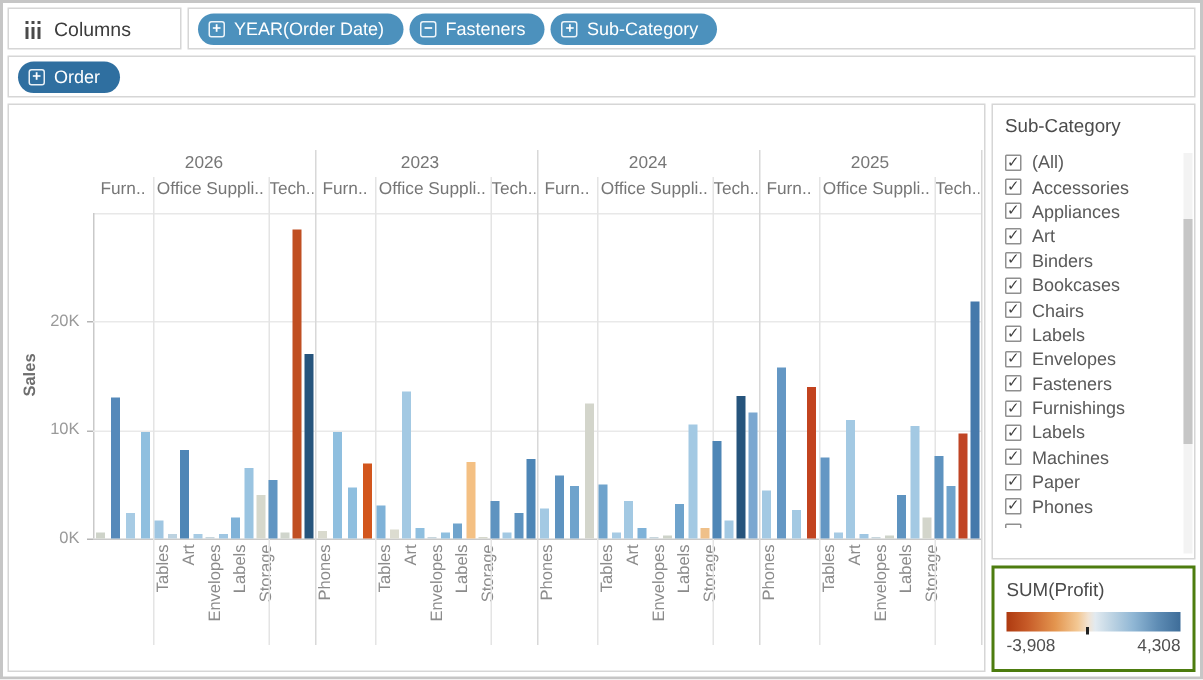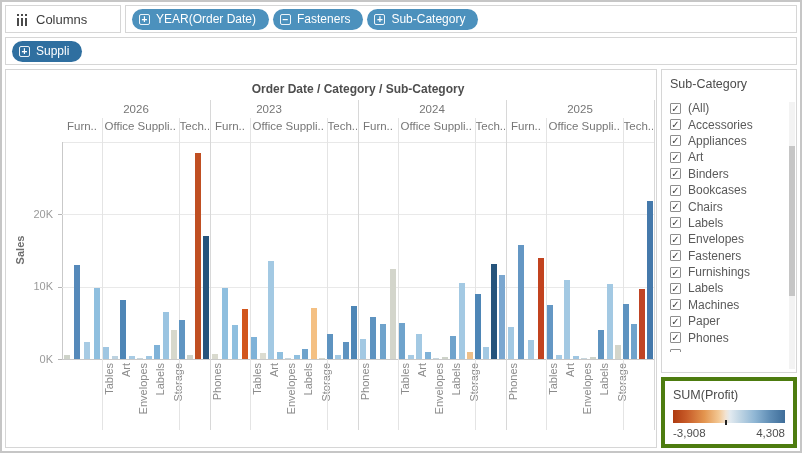--- a/index.html
+++ b/index.html
@@ -21,21 +21,21 @@
   .cols-icon { display:flex; gap:2px; height:13px; align-items:flex-end; margin-left:2px; }
   .cols-icon i { display:block; width:2px; height:8px; background:#4a4a4a; position:relative; }
   .cols-icon i::before { content:""; position:absolute; top:-4px; left:0; width:2px; height:2px; background:#4a4a4a; }
   .rows-icon { display:flex; flex-direction:column; gap:2px; margin-left:0; padding-left:4px; }
   .rows-icon i { display:block; width:8px; height:2px; background:#4a4a4a; position:relative; }
   .rows-icon i::before { content:""; position:absolute; left:-4px; top:0; width:2px; height:2px; background:#4a4a4a; }
   .main { display:flex; gap:4px; height:379px; }
   .chart-card { position:relative; width:652px; border:1px solid #d6d6d6; overflow:hidden; background:#fff; }
   .sidebar { width:136px; display:flex; flex-direction:column; gap:4px; }
   .filter-card { flex:1; border:1px solid #d6d6d6; position:relative; padding:7px 8px 0 8px; background:#fff; overflow:hidden; }
-  .legend-card { height:71px; border:4px solid #4d7c0f; padding:7px 8px; position:relative; background:#fff; }
+  .legend-card { height:71px; border:2px solid #4d7c0f; padding:7px 8px; position:relative; background:#fff; }
   .card-title { font-size:12.5px; color:#4b4b4b; }
   .filter-list { margin-top:9px; height:252px; overflow:hidden; position:relative; padding-right:10px; }
   .filter-row { display:flex; align-items:center; gap:7px; height:16.4px; }
   .cb { width:11px; height:11px; border:1px solid #8f8f8f; border-radius:1px; font-size:10px;
         line-height:10px; color:#3f3f3f; text-align:center; flex:none; background:#fff; }
   .filter-row .lbl { font-size:12px; color:#5a5a5a; white-space:nowrap; }
   .scroll-track { position:absolute; right:1px; top:32px; bottom:3px; width:6px; background:#f3f3f3; }
   .scroll-thumb { position:absolute; left:0; width:6px; top:44px; height:150px; background:#c6c6c6; }
   .grad { height:13px; margin-top:8px; position:relative;
           background:linear-gradient(90deg,#ae3a10 0%,#c75b28 12%,#e3954f 28%,#f3c894 41%,#f2e3d2 47%,
@@ -76,40 +76,39 @@
           <span class="pbox">+</span>
           <span>Sub-Category</span>
         </div>
       </div>
   </div>
 
   <div class="shelf-row">
     <div class="shelf-pills" id="rows-pills">
         <div class="pill" style="background: rgb(47, 111, 160);">
           <span class="pbox">+</span>
-          <span>Suppli</span>
+          <span>Order</span>
         </div>
       </div>
   </div>
 
   <div class="main">
 
     <div class="chart-card" id="chart-card">
         <div class="hline" style="left: 56px; top: 72px; width: 592px; height: 1px; background: rgb(232, 232, 232);"></div>
         <div class="hline" style="left: 56px; top: 289px; width: 592px; height: 1px; background: rgb(201, 201, 201);"></div>
         <div class="vline" style="left: 56px; top: 72px; width: 1px; height: 217px; background: rgb(201, 201, 201);"></div>
         <div class="hline" style="left: 52px; top: 289px; width: 4px; height: 1px; background: rgb(181, 181, 181);"></div>
         <div class="ytick" style="left: 0px; top: 282.5px; width: 47px;">0K</div>
         <div class="hline" style="left: 56px; top: 216.667px; width: 592px; height: 1px; background: rgb(233, 233, 233);"></div>
         <div class="hline" style="left: 52px; top: 216.667px; width: 4px; height: 1px; background: rgb(181, 181, 181);"></div>
         <div class="ytick" style="left: 0px; top: 210.167px; width: 47px;">10K</div>
         <div class="hline" style="left: 56px; top: 144.333px; width: 592px; height: 1px; background: rgb(233, 233, 233);"></div>
         <div class="hline" style="left: 52px; top: 144.333px; width: 4px; height: 1px; background: rgb(181, 181, 181);"></div>
         <div class="ytick" style="left: 0px; top: 137.833px; width: 47px;">20K</div>
-        <div class="hdr" style="left: 56px; top: 12px; width: 592px; color: rgb(78, 78, 78); font-weight: 600; font-size: 12px;">Order Date / Category / Sub-Category</div>
         <div class="hdr" style="left: -16px; top: 173.5px; width: 60px; color: rgb(110, 110, 110); font-weight: 700; font-size: 11px; transform: rotate(-90deg);">Sales</div>
         <div class="vline" style="left: 648px; top: 30px; width: 1px; height: 330px; background: rgb(216, 216, 216);"></div>
         <div class="hdr" style="left: 56px; top: 33px; width: 148px;">2026</div>
         <div class="hdr" style="left: 57px; top: 50px; width: 38px;">Furn..</div>
         <div class="bar" title="Bookcases 2022: 0.6K" style="left: 58px; top: 284.66px; width: 6px; height: 4.34px; background: rgb(206, 211, 201);"></div>
         <div class="bar" title="Chairs 2022: 13K" style="left: 68px; top: 194.967px; width: 6px; height: 94.0333px; background: rgb(85, 137, 186);"></div>
         <div class="bar" title="Furnishings 2022: 2.4K" style="left: 78px; top: 271.64px; width: 6px; height: 17.36px; background: rgb(167, 203, 228);"></div>
         <div class="bar" title="Tables 2022: 9.8K" style="left: 88px; top: 218.113px; width: 6px; height: 70.8867px; background: rgb(143, 191, 223);"></div>
         <div class="xlab" style="top: 293px; right: 553.5px;">Tables</div>
         <div class="hdr" style="left: 97px; top: 50px; width: 74.5px;">Office Suppli..</div>
@@ -128,21 +127,21 @@
         <div class="xlab" style="top: 293px; right: 484.75px;">Storage</div>
         <div class="bar" title="Supplies 2022: 4K" style="left: 165.25px; top: 260.067px; width: 6px; height: 28.9333px; background: rgb(214, 216, 204);"></div>
         <div class="hdr" style="left: 173.5px; top: 50px; width: 29.5px;">Tech..</div>
         <div class="vline" style="left: 172.5px; top: 48px; width: 1px; height: 312px; background: rgb(228, 228, 228);"></div>
         <div class="bar" title="Accessories 2022: 5.4K" style="left: 173.438px; top: 249.94px; width: 6px; height: 39.06px; background: rgb(96, 149, 194);"></div>
         <div class="bar" title="Copiers 2022: 0.5K" style="left: 181.312px; top: 285.383px; width: 6px; height: 3.61667px; background: rgb(208, 213, 204);"></div>
         <div class="bar" title="Machines 2022: 28.5K" style="left: 189.188px; top: 82.85px; width: 6px; height: 206.15px; background: rgb(192, 79, 34);"></div>
         <div class="bar" title="Phones 2022: 17K" style="left: 197.062px; top: 166.033px; width: 6px; height: 122.967px; background: rgb(38, 84, 124);"></div>
         <div class="xlab" style="top: 293px; right: 444.438px;">Phones</div>
         <div class="vline" style="left: 204px; top: 30px; width: 1px; height: 330px; background: rgb(216, 216, 216);"></div>
-        <div class="hdr" style="left: 189px; top: 33px; width: 148px;">2023</div>
+        <div class="hdr" style="left: 200px; top: 33px; width: 148px;">2023</div>
         <div class="hdr" style="left: 205px; top: 50px; width: 38px;">Furn..</div>
         <div class="bar" title="Bookcases 2023: 0.7K" style="left: 206px; top: 283.937px; width: 6px; height: 5.06333px; background: rgb(217, 218, 206);"></div>
         <div class="bar" title="Chairs 2023: 9.8K" style="left: 216px; top: 218.113px; width: 6px; height: 70.8867px; background: rgb(143, 191, 223);"></div>
         <div class="bar" title="Furnishings 2023: 4.7K" style="left: 226px; top: 255.003px; width: 6px; height: 33.9967px; background: rgb(143, 191, 223);"></div>
         <div class="bar" title="Tables 2023: 6.9K" style="left: 236px; top: 239.09px; width: 6px; height: 49.91px; background: rgb(210, 86, 29);"></div>
         <div class="xlab" style="top: 293px; right: 405.5px;">Tables</div>
         <div class="hdr" style="left: 245px; top: 50px; width: 74.5px;">Office Suppli..</div>
         <div class="vline" style="left: 244px; top: 48px; width: 1px; height: 312px; background: rgb(228, 228, 228);"></div>
         <div class="bar" title="Appliances 2023: 3K" style="left: 245.25px; top: 267.3px; width: 6px; height: 21.7px; background: rgb(127, 178, 216);"></div>
         <div class="bar" title="Art 2023: 0.8K" style="left: 253.75px; top: 283.213px; width: 6px; height: 5.78667px; background: rgb(220, 220, 208);"></div>

